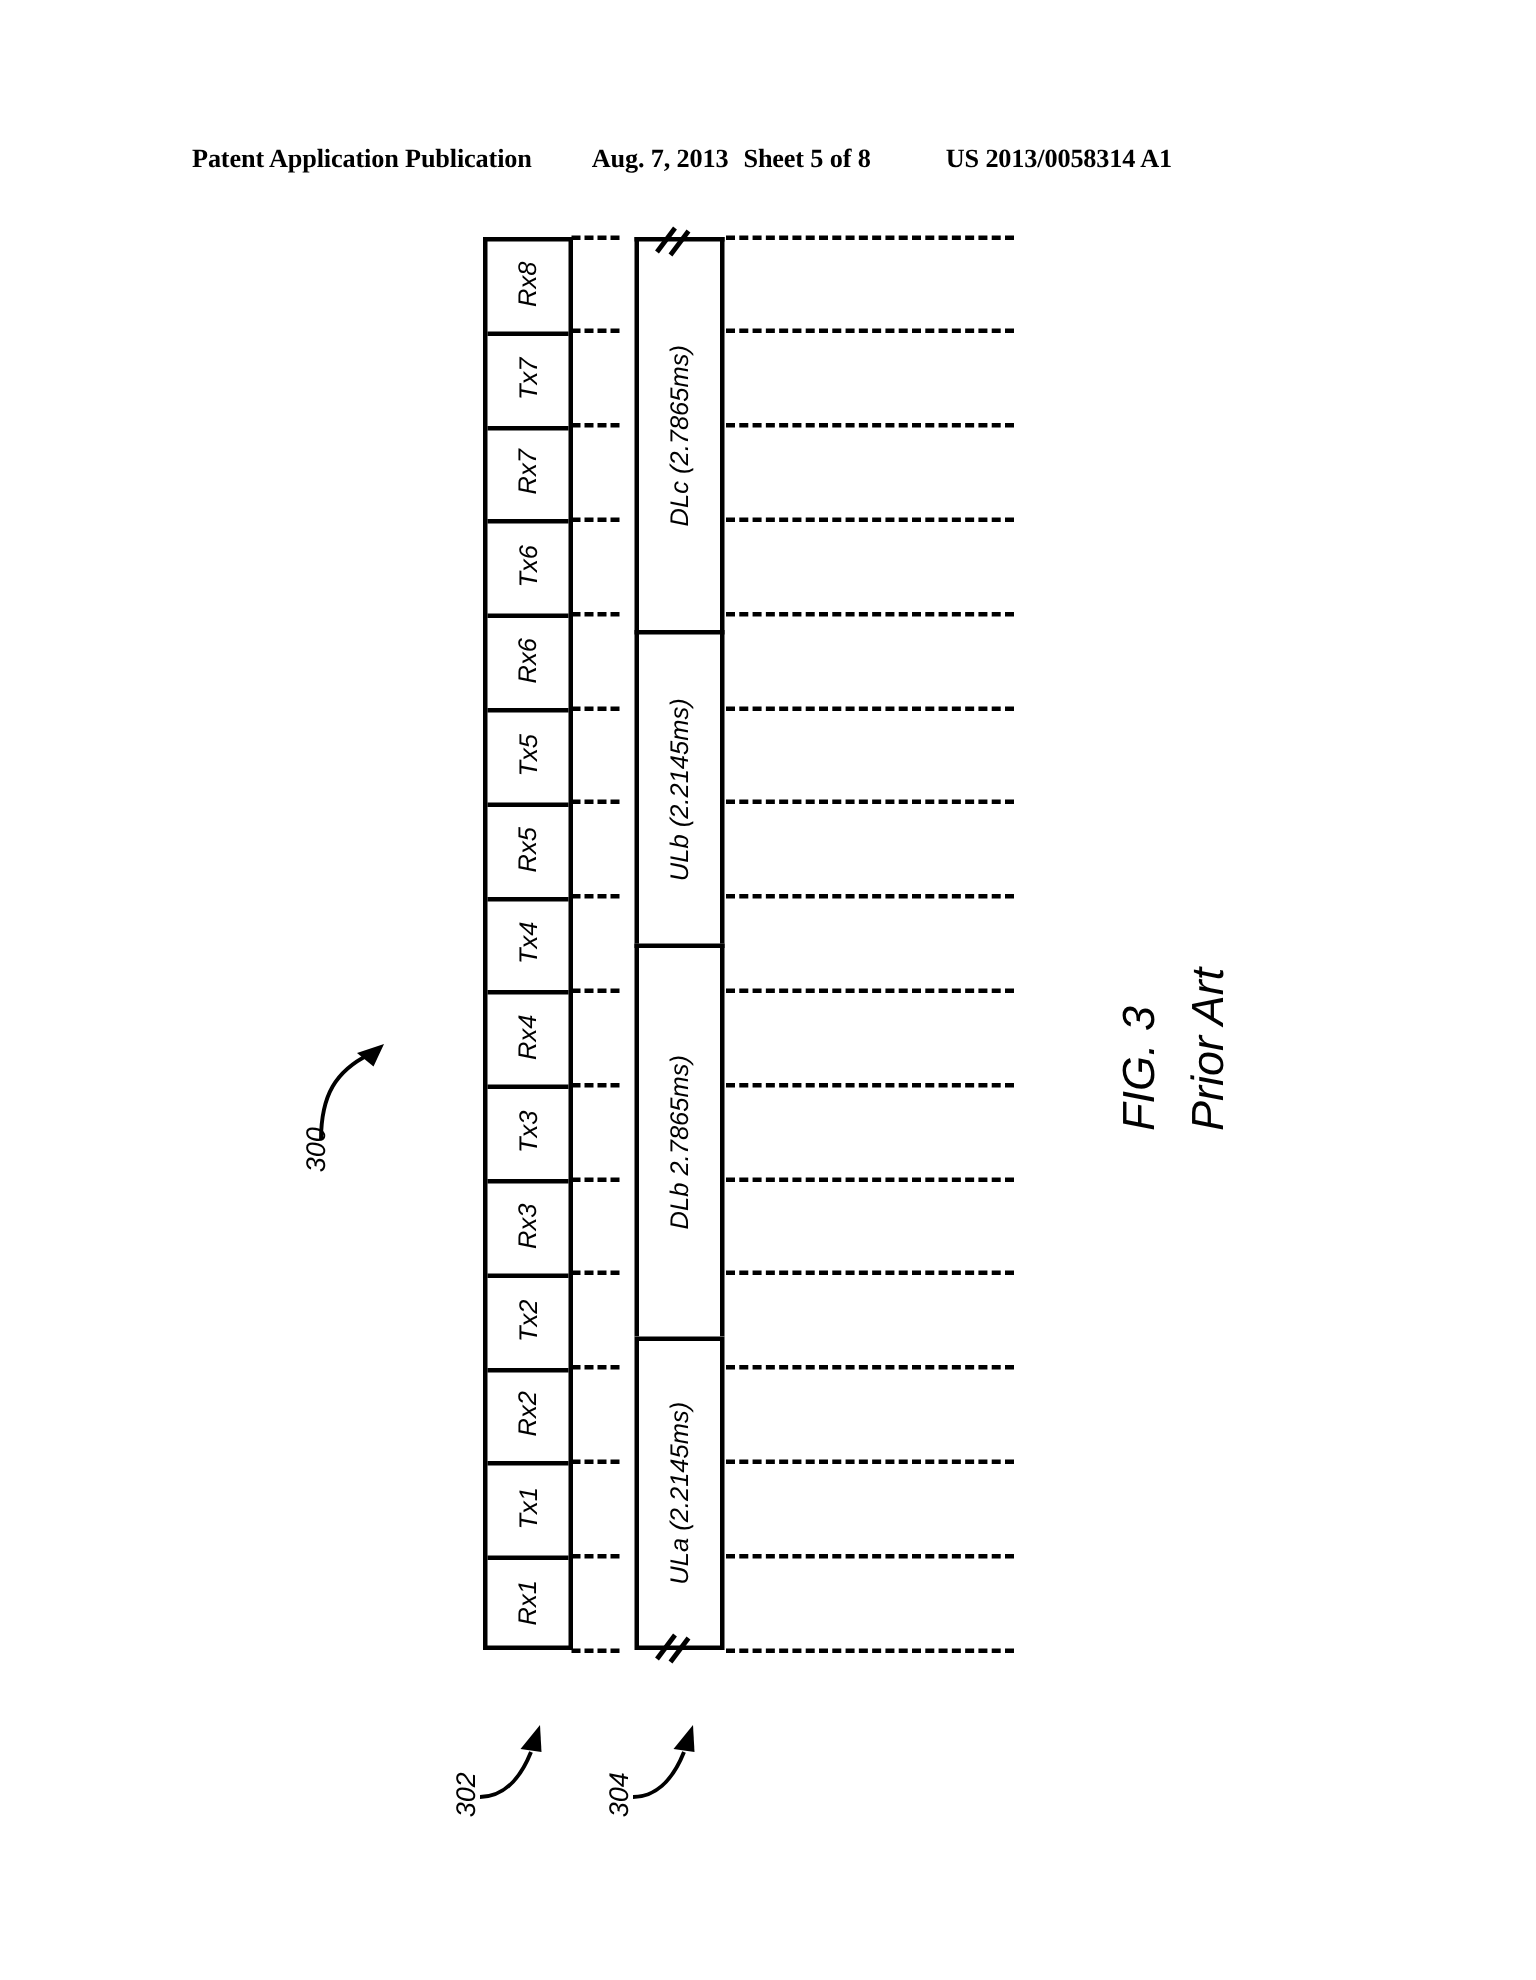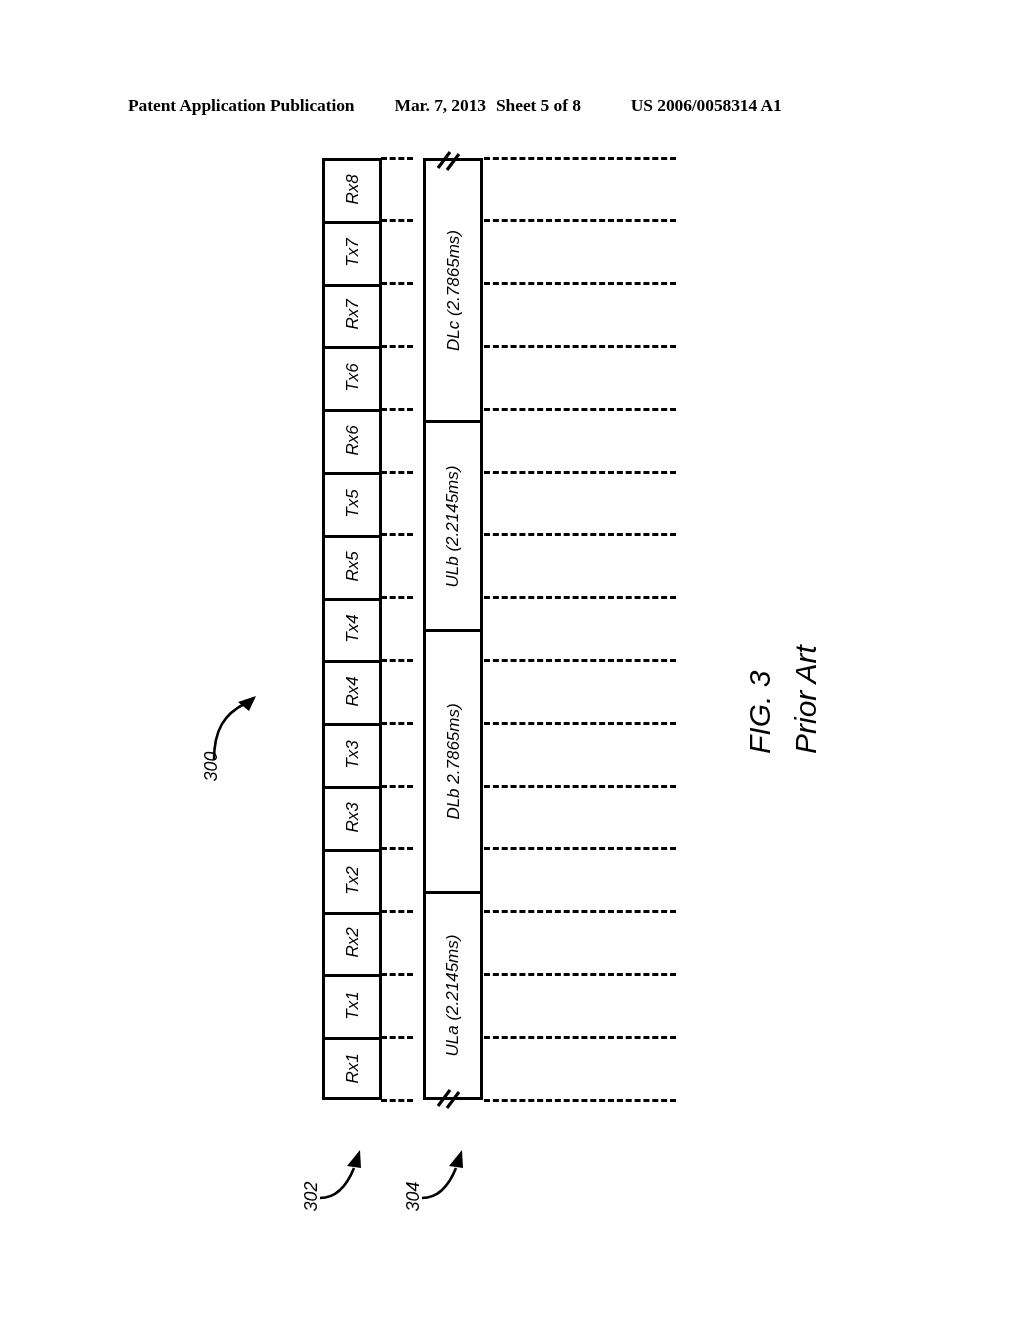--- a/index.html
+++ b/index.html
@@ -112,23 +112,23 @@
   }
   #cap-fig{ left:40px; top:166px; }
   #cap-prior{ left:86px; top:166px; }
 </style>
 </head>
 <body>
 
 <div id="page-header">
   <div class="hdr-inner">
     <span class="hdr-txt" id="hdr-pub">Patent Application Publication</span>
-    <span class="hdr-txt" id="hdr-date">Mar. 7, 2013</span>
+    <span class="hdr-txt" id="hdr-date">Aug. 7, 2013</span>
     <span class="hdr-txt" id="hdr-sheet">Sheet 5 of 8</span>
-    <span class="hdr-txt" id="hdr-patno">US 2006/0058314 A1</span>
+    <span class="hdr-txt" id="hdr-patno">US 2013/0058314 A1</span>
   </div>
 </div>
 
 <div id="figure">
 
   <div id="gridlines">
       <div class="gridline seg-a" style="top: 156.5px;"></div>
       <div class="gridline seg-b" style="top: 156.5px;"></div>
       <div class="gridline seg-a" style="top: 219.3px;"></div>
       <div class="gridline seg-b" style="top: 219.3px;"></div>

